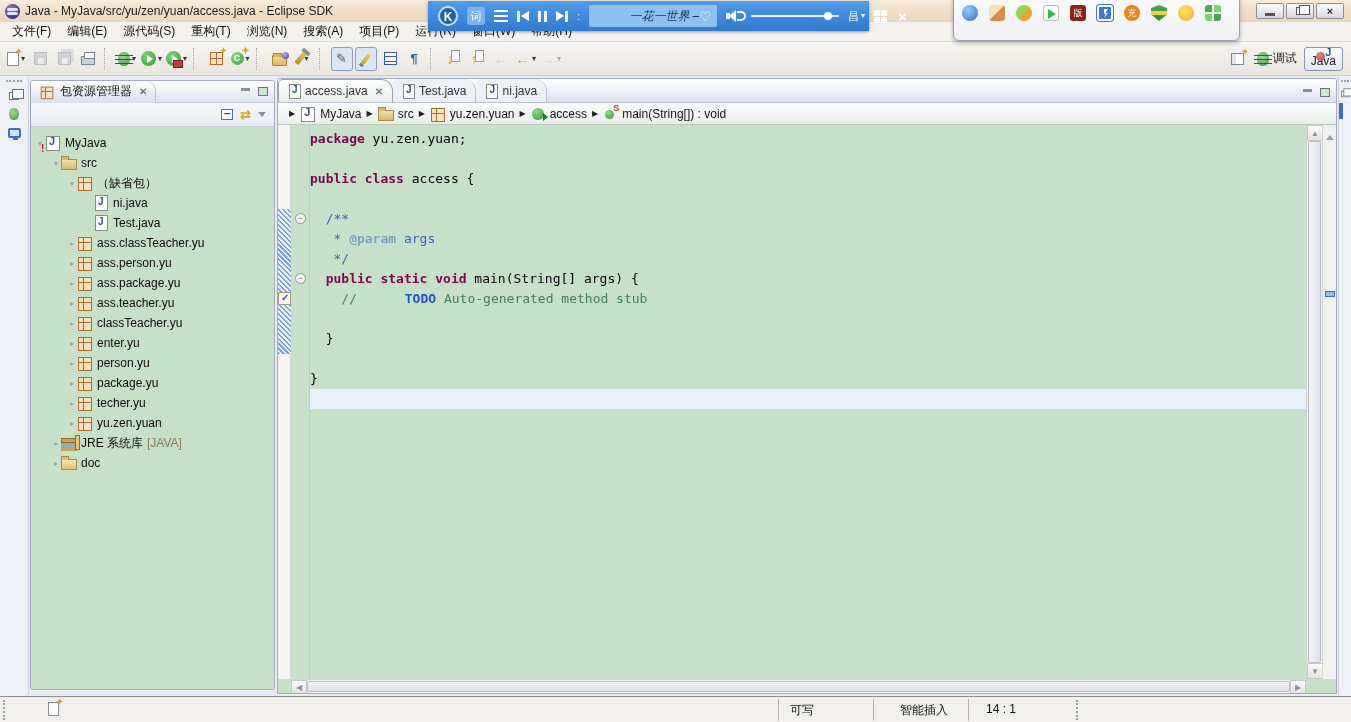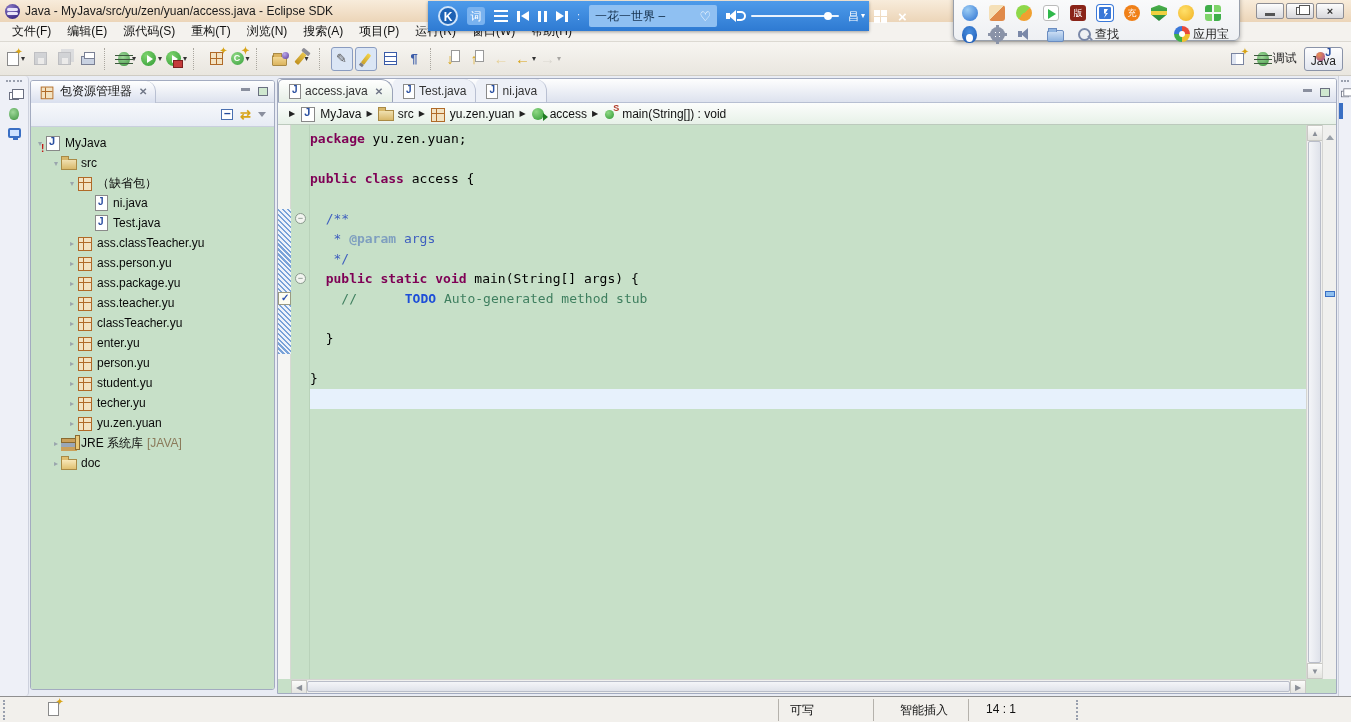--- a/index.html
+++ b/index.html
@@ -218,21 +218,21 @@
     color:#fff; font-weight:bold; font-size:12px; text-align:center; line-height:18px; flex:none; }
   .pci { width:18px; height:18px; border-radius:3px; background:#79b2ef; color:#fff; font-size:11px; text-align:center; line-height:18px; flex:none; }
   .plist { width:14px; height:12px; background:linear-gradient(#fff 2px,#0000 2px,#0000 5px,#fff 5px,#fff 7px,#0000 7px,#0000 10px,#fff 10px); flex:none; }
   .ptri { width:0; height:0; border-top:5px solid transparent; border-bottom:5px solid transparent; display:inline-block; }
   .ptri.l { border-right:8px solid #fff; } .ptri.r { border-left:8px solid #fff; }
   .pbar { display:inline-block; width:3px; height:11px; background:#fff; }
   .pgrp { display:flex; align-items:center; gap:1px; flex:none; }
   .ptimesep { color:#dce9fa; font-size:11px; }
   .psong { width:128px; height:22px; background:#8fc0f2; border-radius:2px; display:flex; align-items:center;
     padding:0 6px; color:#16324f; font-size:12px; flex:none; }
-  .psong .stitle { flex:1; text-align:left; white-space:nowrap; overflow:hidden; }
+  .psong .stitle { flex:1; text-align:right; white-space:nowrap; overflow:hidden;font-style:italic; }
   .pheart { color:#fff; font-size:13px; }
   .pspk { position:relative; width:16px; height:14px; flex:none; }
   .pspk::before { content:""; position:absolute; left:0; top:4px; width:4px; height:6px; background:#fff; }
   .pspk::after { content:""; position:absolute; left:3px; top:1px; border-right:7px solid #fff;
      border-top:6px solid transparent; border-bottom:6px solid transparent; }
   .parc { position:absolute; left:11px; top:2px; width:9px; height:10px; border:2px solid #fff; border-left:none;
      border-radius:0 9px 9px 0; }
   .pslider { position:relative; width:88px; height:12px; flex:none; }
   .pslider .track { position:absolute; left:0; top:5px; height:2px; width:100%; background:#eaf3fd; border-radius:2px; }
   .pslider .knob { position:absolute; top:2px; width:8px; height:8px; border-radius:50%; background:#fff; }
@@ -492,21 +492,21 @@
             <span class="tlb">enter.yu</span>
           </div>
           <div class="trow" style="padding-left: 36px;">
             <span class="arw">▸</span>
             <span class="tic ic-package"></span>
             <span class="tlb">person.yu</span>
           </div>
           <div class="trow" style="padding-left: 36px;">
             <span class="arw">▸</span>
             <span class="tic ic-package"></span>
-            <span class="tlb">student.yu</span>
+            <span class="tlb">package.yu</span>
           </div>
           <div class="trow" style="padding-left: 36px;">
             <span class="arw">▸</span>
             <span class="tic ic-package"></span>
             <span class="tlb">techer.yu</span>
           </div>
           <div class="trow" style="padding-left: 36px;">
             <span class="arw">▸</span>
             <span class="tic ic-package"></span>
             <span class="tlb">yu.zen.yuan</span>
@@ -669,27 +669,13 @@
     <span class="ti t-beach"></span>
     <span class="ti t-ball"></span>
     <span class="ti t-video"></span>
     <span class="ti t-ban ti-txt">版</span>
     <span class="ti t-flash"></span>
     <span class="ti t-charge ti-txt">充</span>
     <span class="ti t-shield"></span>
     <span class="ti t-duck"></span>
     <span class="ti t-grid"></span>
   </div>
-  <div class="trow2">
-    <span class="t-penguin"></span>
-    <span class="t-gear"></span>
-    <span class="t-spk"></span>
-    <span class="t-folder"></span>
-    <span style="display:flex; align-items:center; gap:3px;">
-      <span class="t-mag"></span>
-      <span class="tlabel">查找</span>
-    </span>
-    <span style="display:flex; align-items:center; gap:3px; margin-left:auto; margin-right:2px;">
-      <span class="t-swirl"></span>
-      <span class="tlabel">应用宝</span>
-    </span>
-  </div>
 </div>
 
 </body></html>

